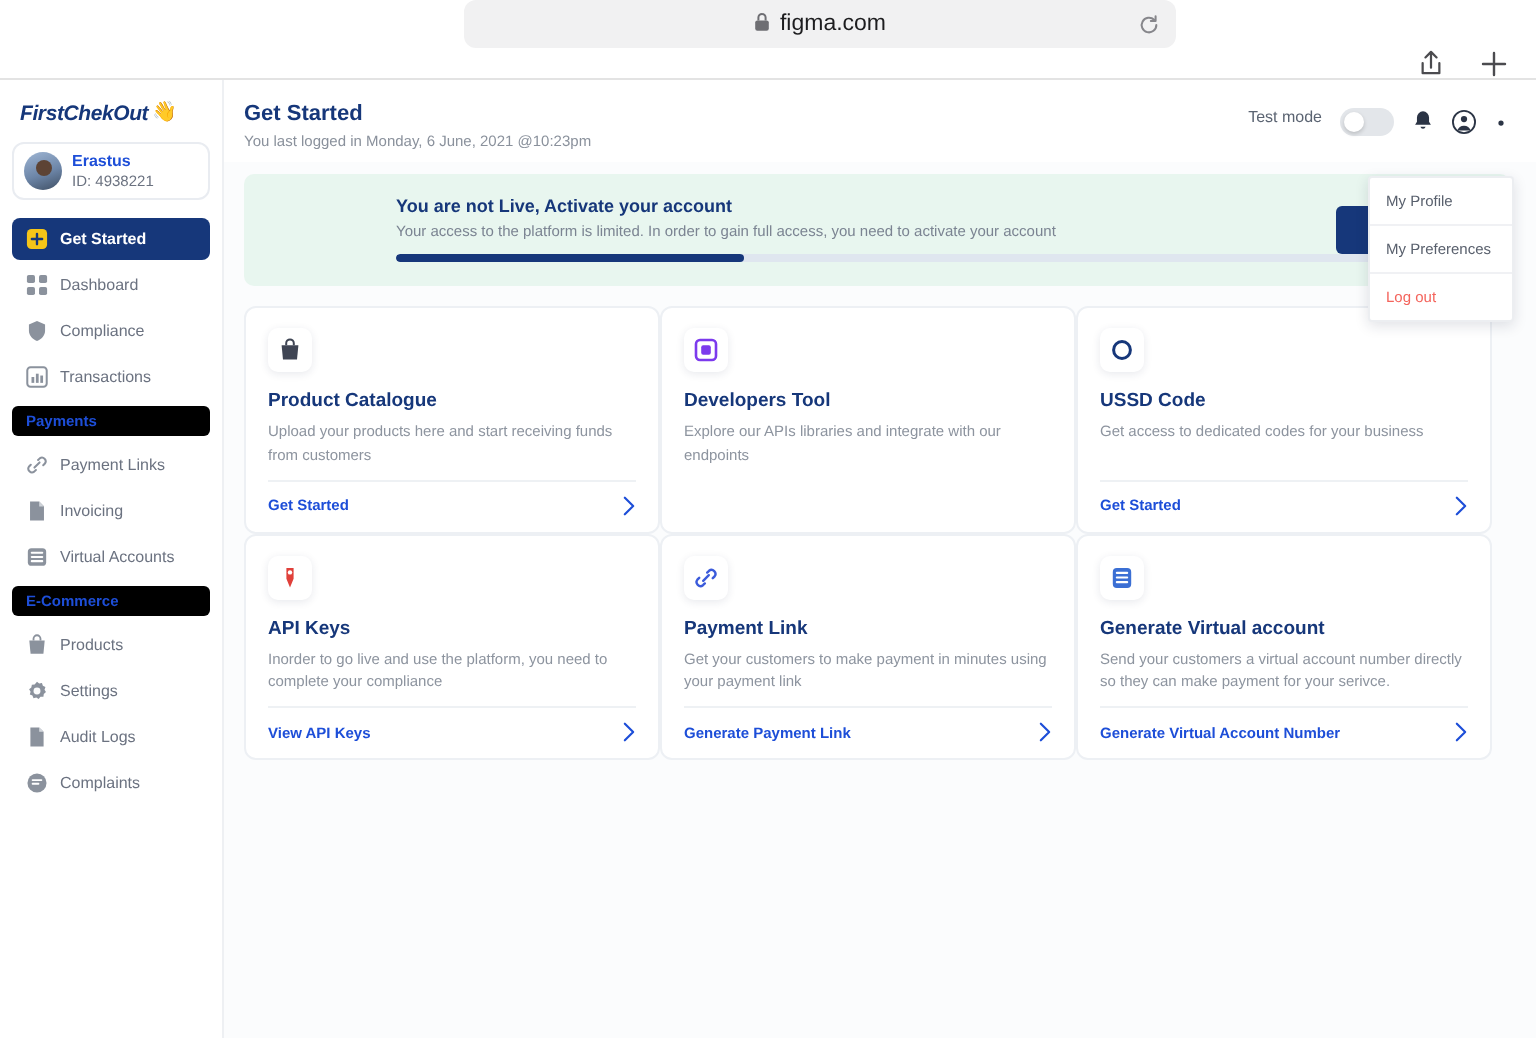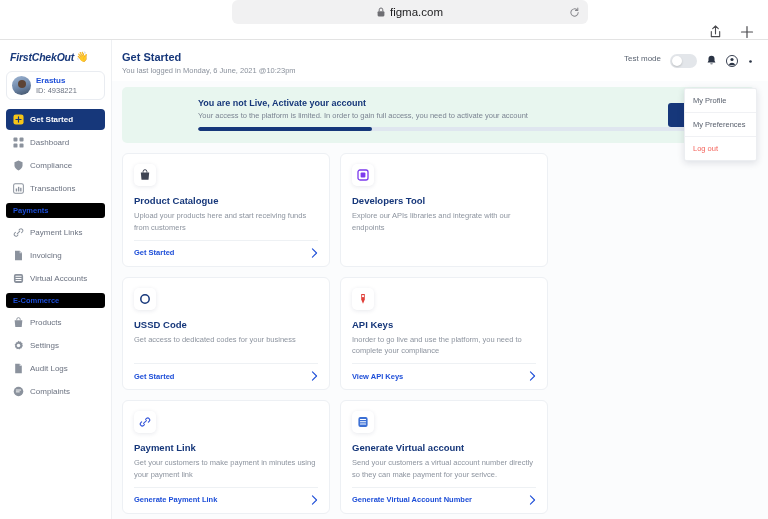--- a/index.html
+++ b/index.html
@@ -91,21 +91,21 @@
   .alert-title { font-size:9px; font-weight:bold; color:#16377a; }
   .alert-desc { font-size:7.5px; color:#7b8492; margin-top:3px; }
   .progress { margin-top:7px; width:545px; height:4px; border-radius:3px; background:#dfe6ef; overflow:hidden; }
   .progress-fill { height:100%; background:#16377a; border-radius:3px; }
   .golive {
     position:absolute; right:12px; top:16px; background:#16377a; color:#fff; font-size:8.5px; font-weight:bold;
     padding:7px 22px; border:none; border-radius:3px;
   }
 
   
-  .cards { display:flex; flex-wrap:wrap; gap:10px; padding:10px 13px 0 10px; }
+  .cards { display:flex; flex-wrap:wrap; padding:10px 13px 0 10px; }
   .card {
     width:208px; background:#ffffff; border:1px solid #edf0f4; border-radius:6px; padding:10px 11px 0 11px;
     display:flex; flex-direction:column;
   }
   .card-icon {
     width:22px; height:22px; border-radius:5px; background:#ffffff; box-shadow:0 1px 4px rgba(25,40,80,.10);
     display:flex; align-items:center; justify-content:center; margin-bottom:9px;
   }
   .card-head { display:flex; align-items:center; gap:7px; }
   .card-title { font-size:9.5px; font-weight:bold; color:#16377a; }

